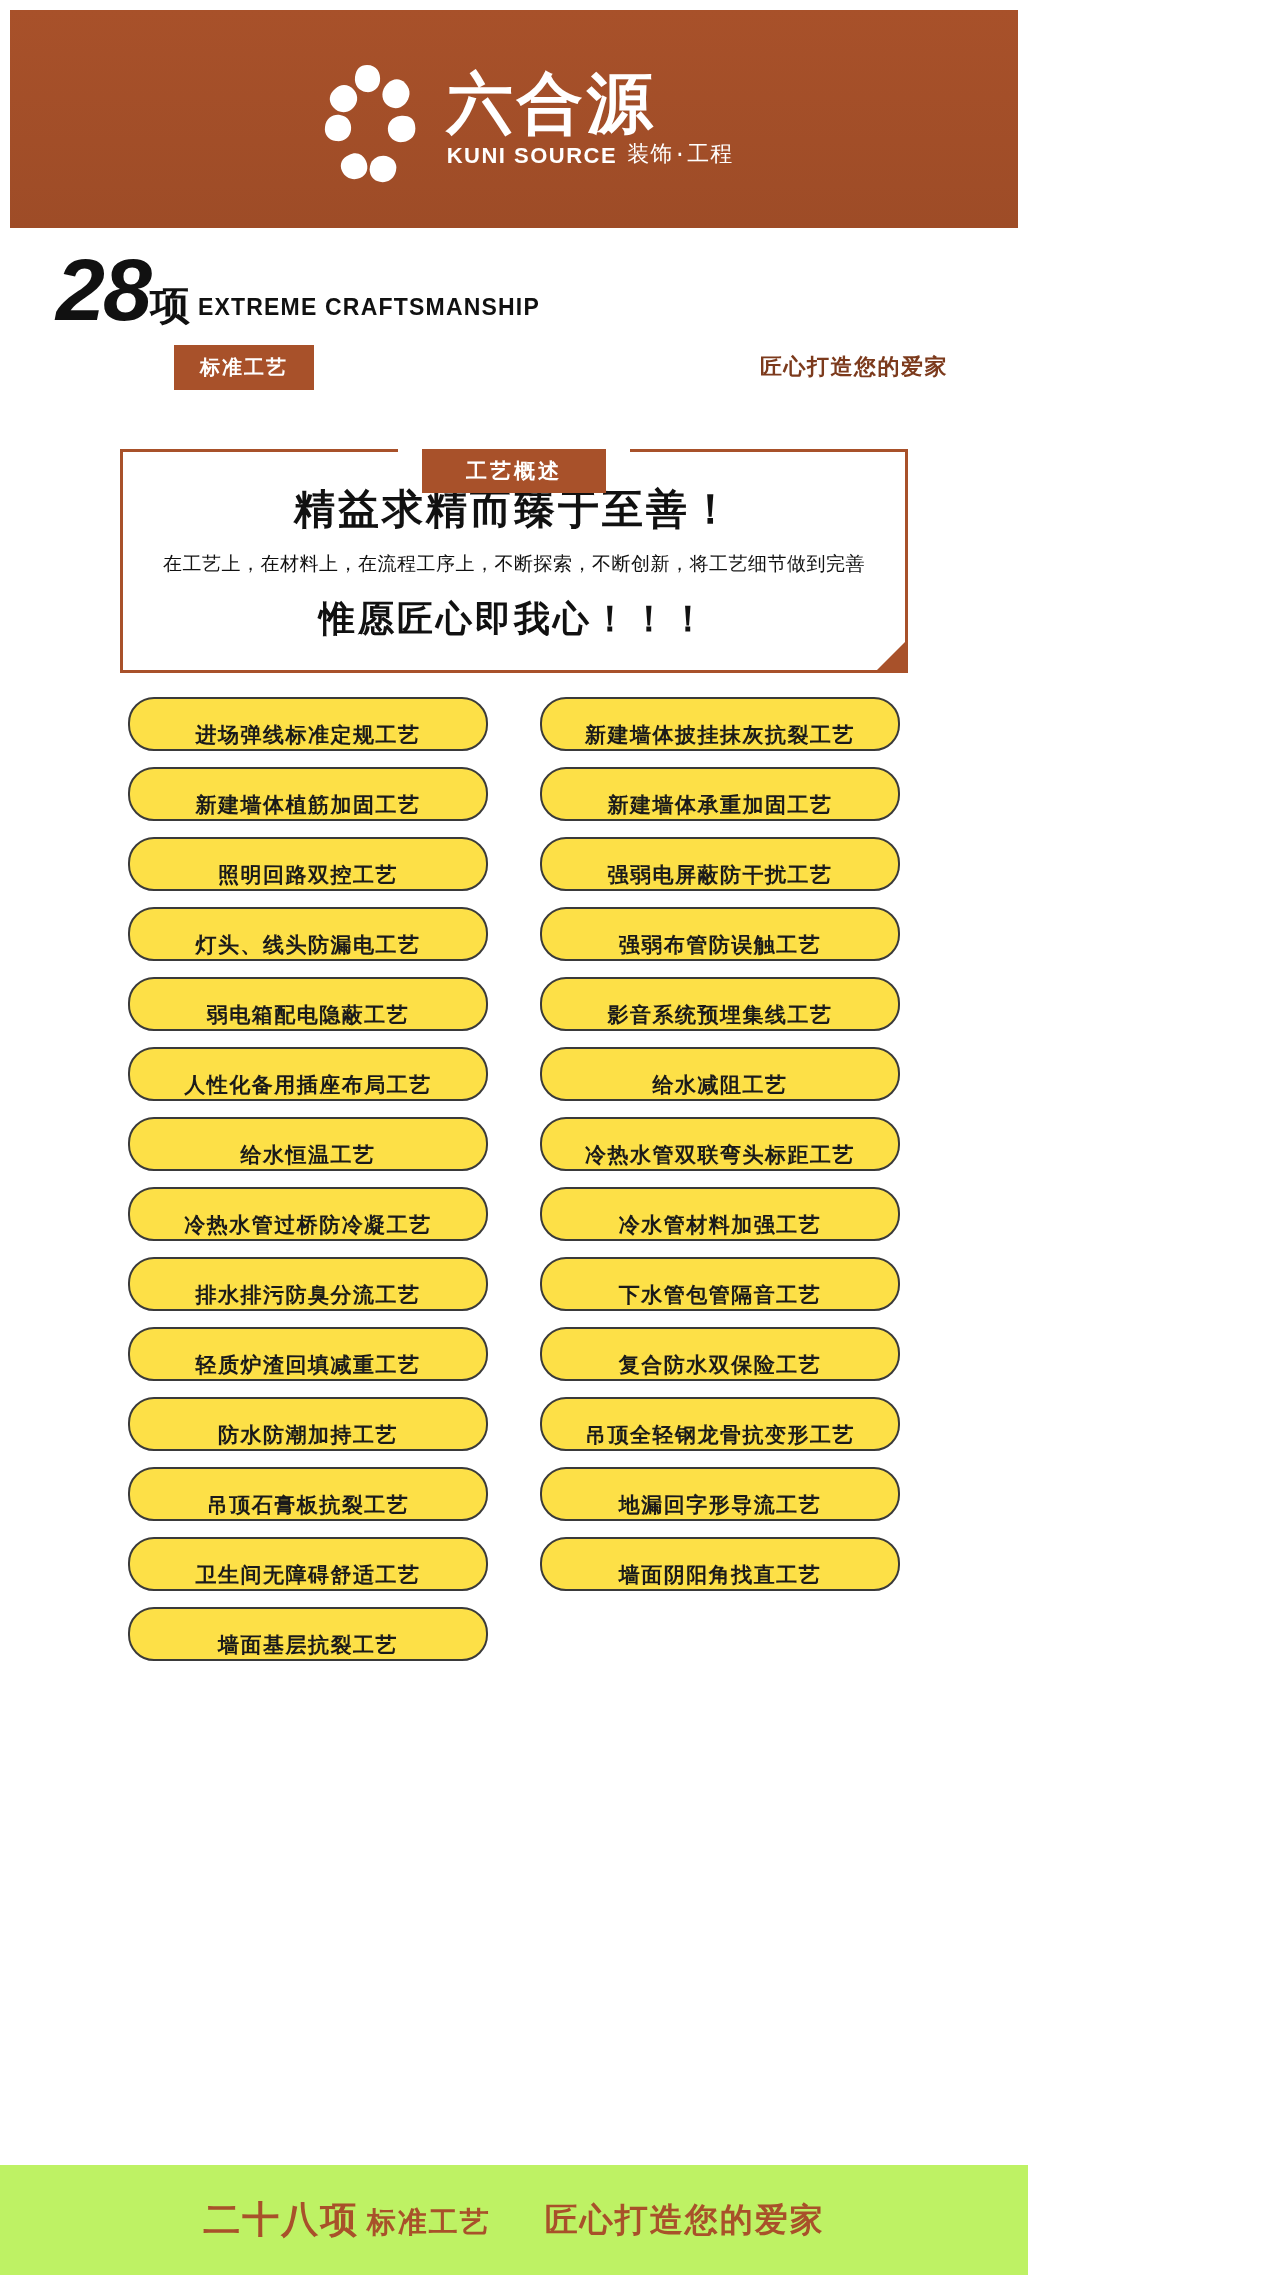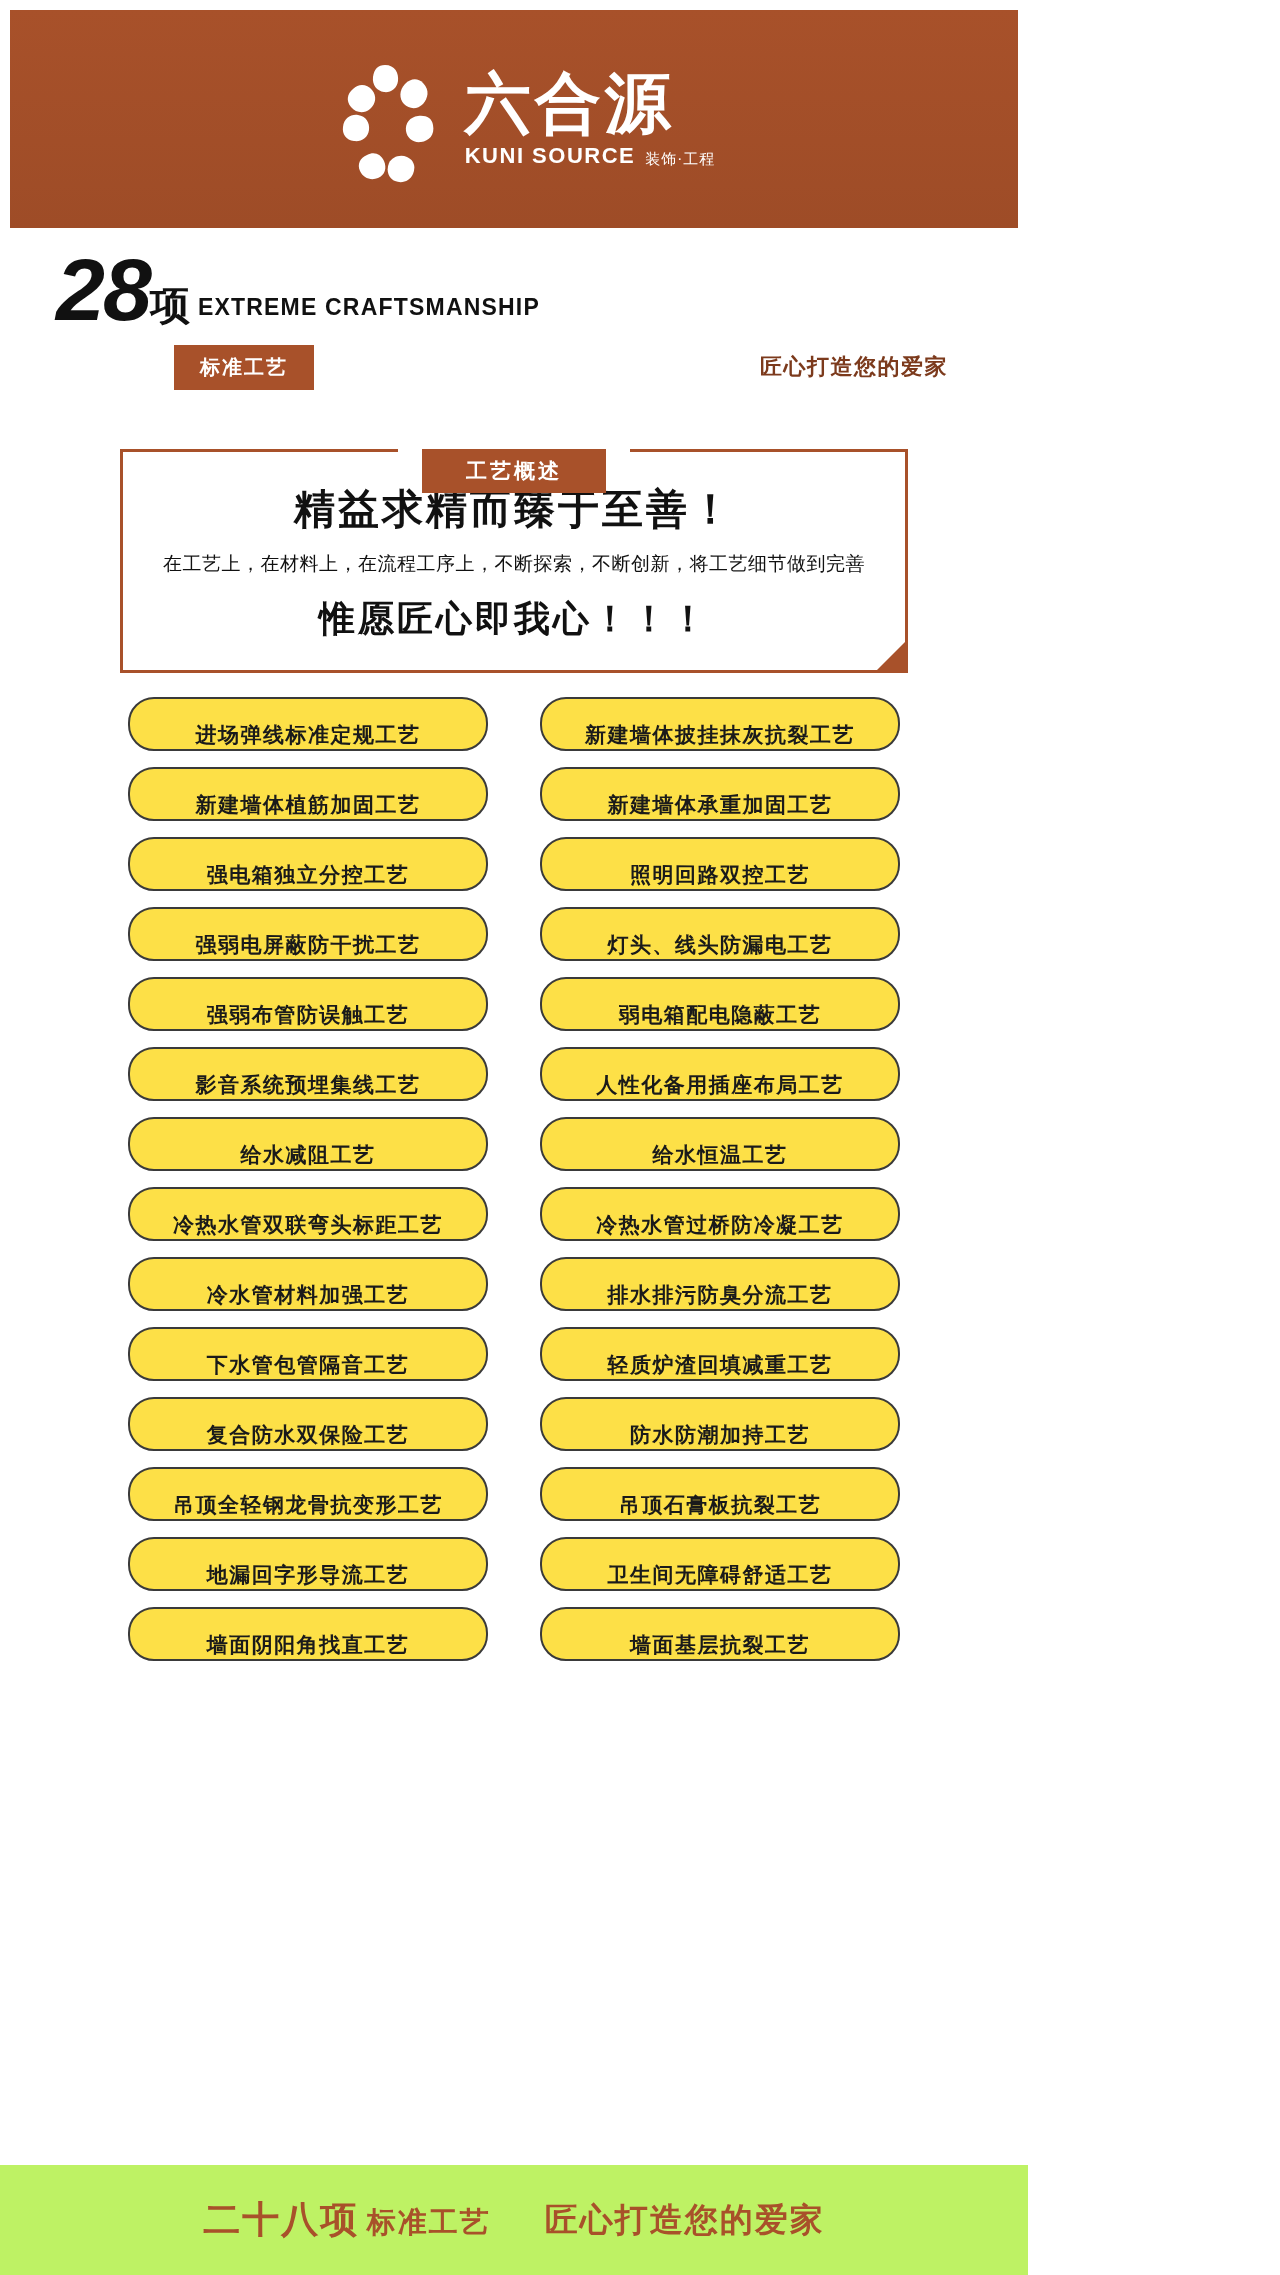--- a/index.html
+++ b/index.html
@@ -67,24 +67,24 @@
     gap: 10px;
     margin-top: 8px;
   }
   .logo-en {
     font-size: 22px;
     font-weight: bold;
     color: #ffffff;
     letter-spacing: 1.5px;
   }
   .logo-sub {
-    font-size: 15px;
+    font-size: 22px;
     color: #ffffff;
     letter-spacing: 1px;
-    font-family: Liberation Serif, serif;
+    font-family: Liberation Mono, monospace;
   }
 
   
   .title-band {
     position: relative;
     height: 200px;
     padding: 22px 56px 0 56px;
     box-sizing: border-box;
   }
   .big-num-row {
@@ -331,23 +331,20 @@
     <div class="pill">
         <span>新建墙体披挂抹灰抗裂工艺</span>
       </div>
     <div class="pill">
         <span>新建墙体植筋加固工艺</span>
       </div>
     <div class="pill">
         <span>新建墙体承重加固工艺</span>
       </div>
     <div class="pill">
-        <span>强电箱独立分控工艺</span>
-      </div>
-    <div class="pill">
         <span>照明回路双控工艺</span>
       </div>
     <div class="pill">
         <span>强弱电屏蔽防干扰工艺</span>
       </div>
     <div class="pill">
         <span>灯头、线头防漏电工艺</span>
       </div>
     <div class="pill">
         <span>强弱布管防误触工艺</span>

